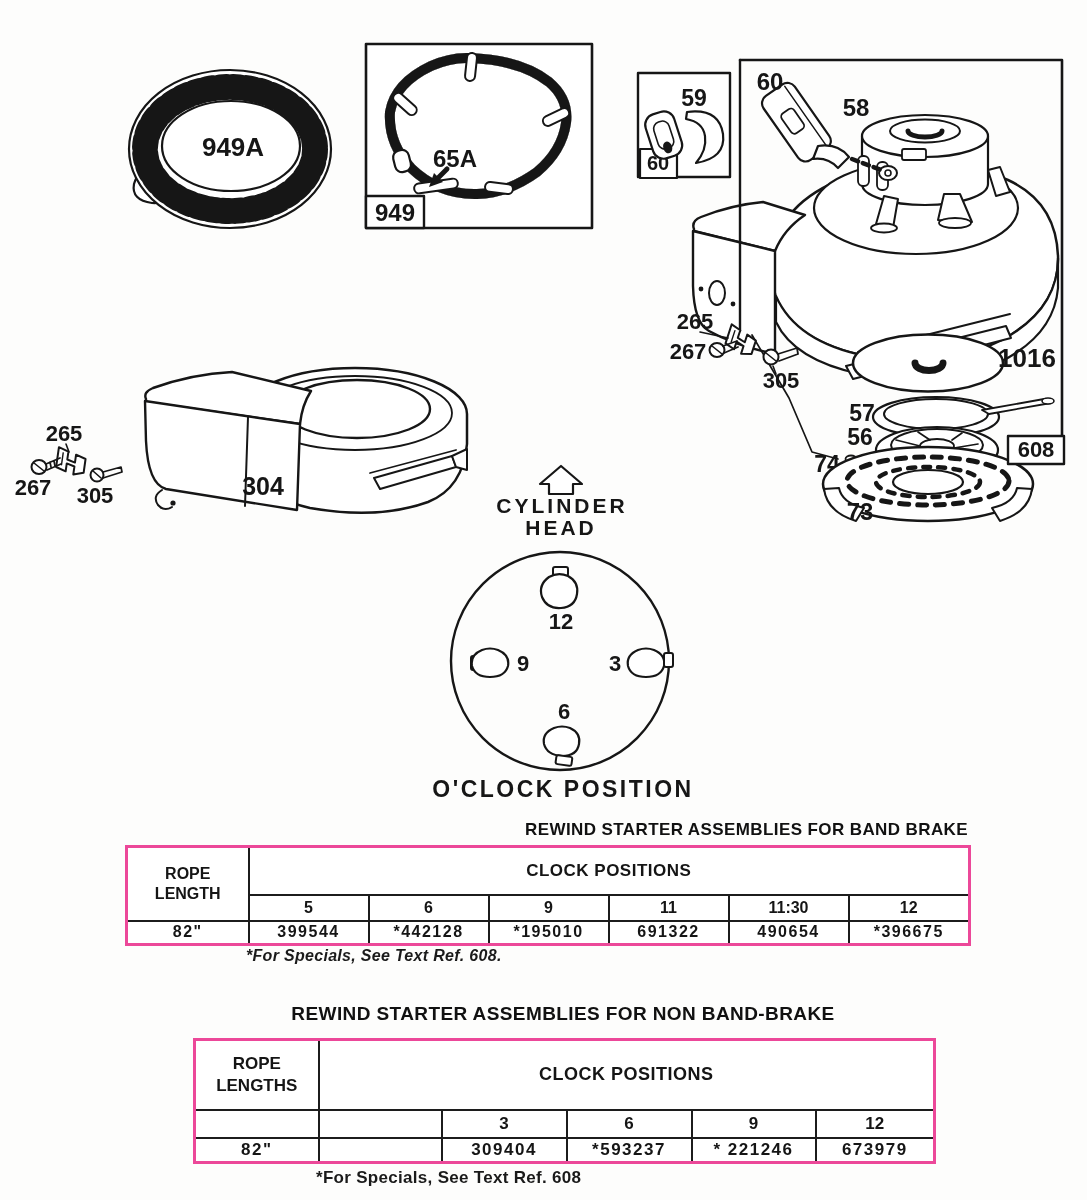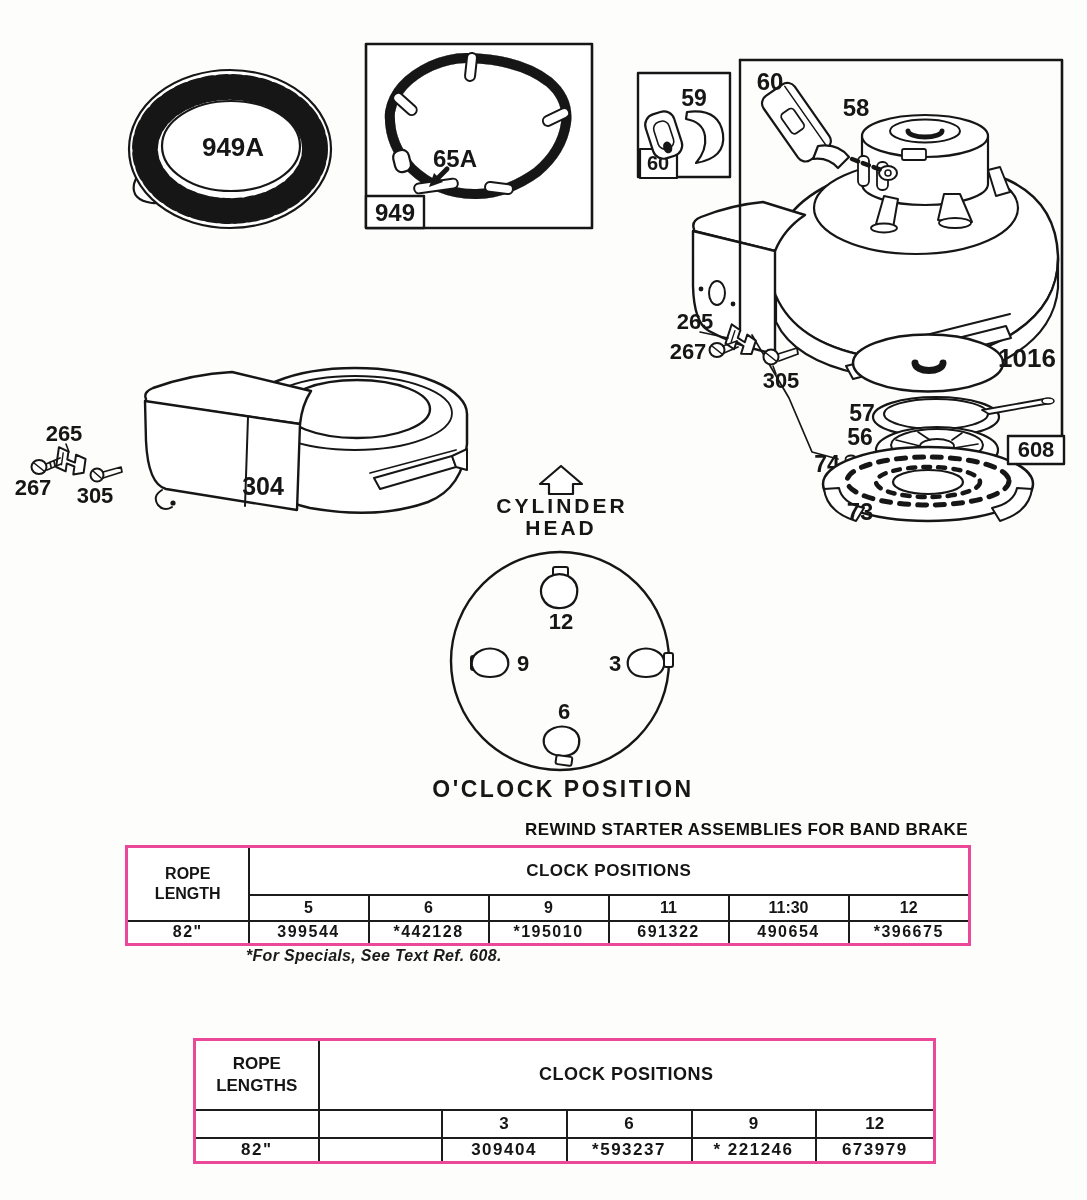--- a/index.html
+++ b/index.html
@@ -268,20 +268,21 @@
       <td>*195010</td>
       <td>691322</td>
       <td>490654</td>
       <td>*396675</td>
     </tr>
   </tbody>
     </table>
 
   <div class="abs footnote" style="left:246px;top:947px;font-size:16px;font-style:italic;">*For Specials, See Text Ref. 608.</div>
 
+  <div class="abs tbl-title" style="left:193px;top:1003px;width:740px;font-size:19px;">REWIND STARTER ASSEMBLIES FOR NON BAND-BRAKE</div>
 
   <table class="parts abs" style="left:193px;top:1038px;width:740px;">
     <colgroup>
       <col style="width:124px">
         <col style="width:123px">
         <col style="width:125px">
       <col style="width:125px">
         <col style="width:124px">
         <col style="width:119px">
     </colgroup>
@@ -305,14 +306,15 @@
       <td>82"</td>
       <td></td>
       <td>309404</td>
       <td>*593237</td>
       <td>* 221246</td>
       <td>673979</td>
     </tr>
   </tbody>
     </table>
 
+  <div class="abs footnote" style="left:316px;top:1168px;font-size:17px;">*For Specials, See Text Ref. 608</div>
 
 </div>
 
 </body></html>

